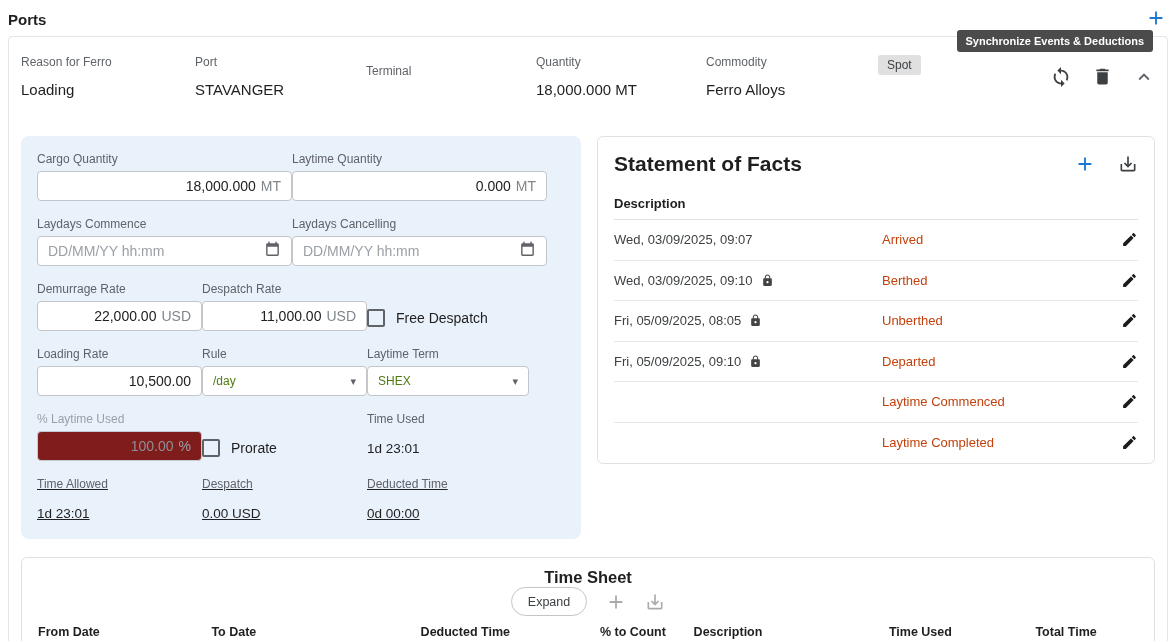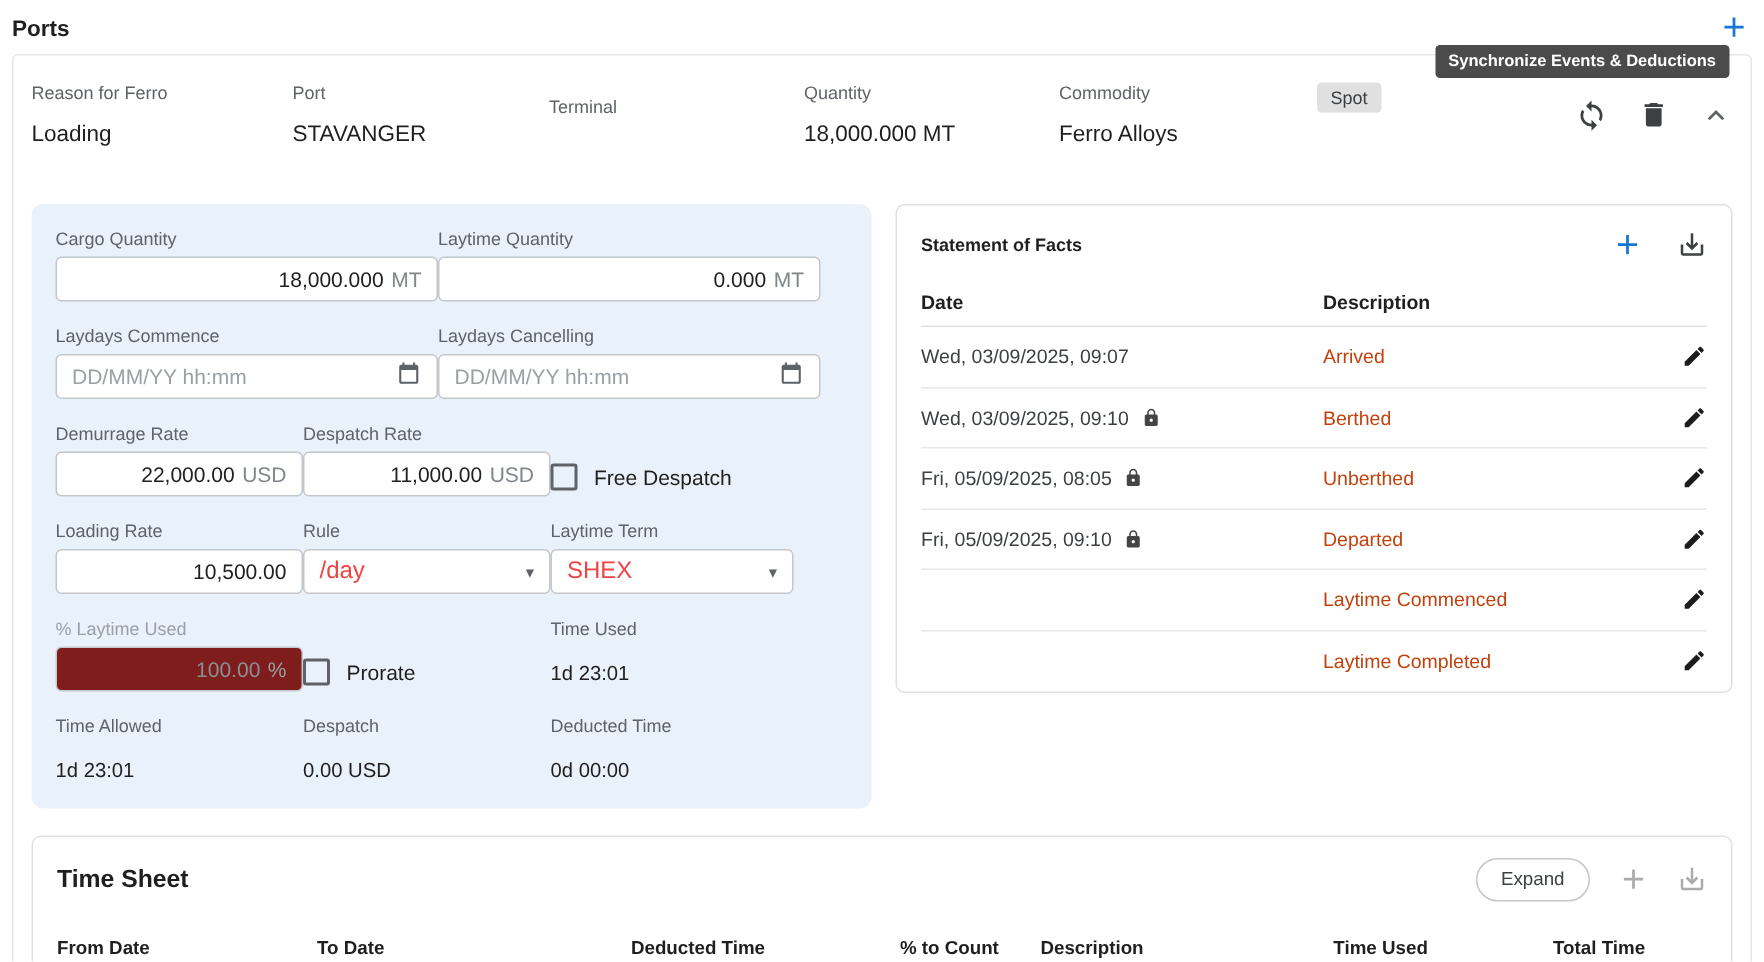--- a/index.html
+++ b/index.html
@@ -40,64 +40,64 @@
   .icon-btn.muted { color: #5f6368; }
   .icon-btn.disabled { color: #ababab; cursor: default; }
   .icon-btn svg { display: block; }
 
   
   .content-row { display: flex; gap: 16px; align-items: flex-start; margin-bottom: 18px; }
 
   
   .laytime-panel { width: 560px; background: #e9f1fb; border-radius: 8px; padding: 16px 16px 18px; }
   .f-row { display: flex; gap: 0; margin-bottom: 16px; }
-  .f-row:last-child { margin-bottom: 0; }
+  .f-row:last-child { margin-bottom: 0; text-decoration: underline; }
   .field { display: flex; flex-direction: column; }
   .w255 { width: 255px; } .w165 { width: 165px; } .w162 { width: 162px; }
   .f-label { font-size: 12px; color: #5f6368; margin-bottom: 5px; }
   .f-label.dim { color: #9aa0a6; }
   .f-input {
     display: flex; align-items: center; height: 30px; background: #fff;
     border: 1px solid #c3c7cb; border-radius: 4px; padding: 0 10px;
   }
   .f-input input { border: none; outline: none; background: transparent; width: 100%; font-size: 14px; color: #202124; font-family: inherit; }
   .f-input input.num { text-align: right; }
   .f-input input::placeholder { color: #9aa0a6; }
   .f-input .unit { color: #80868b; font-size: 14px; margin-left: 5px; flex: none; }
   .f-input.disabled { background: #7f1d1d; border-color: #c6cace; }
   .f-input.disabled input { color: #8b9096; }
   .f-input.disabled .unit { color: #9aa0a6; }
   .f-select { justify-content: space-between; cursor: pointer; }
-  .f-select .sel-value { font-size: 16px; color: #ef4444; }
+  .f-select .sel-value { font-size: 12px; color: #4d7c0f; }
   .f-select .caret { color: #5f6368; font-size: 11px; }
   .cal-btn { color: #5f6368; flex: none; margin-left: 6px; }
 
   .check-field { display: flex; align-items: center; gap: 11px; margin-top: 23px; cursor: pointer; }
   .checkbox { width: 18px; height: 18px; border: 2px solid #5f6368; border-radius: 2px; background: transparent; flex: none; }
   .check-label { font-size: 14px; color: #1f1f1f; }
 
   .static-field .s-value { font-size: 13.5px; color: #1f1f1f; margin-top: 10px; }
 
   
   .sof-card { flex: 1; border: 1px solid #e0e0e0; border-radius: 6px; padding: 0 16px; background: #fff; }
   .sof-head { display: flex; align-items: center; justify-content: space-between; padding: 15px 0 11px; }
-  .sof-title { font-size: 12px; font-weight: 700; color: #1f1f1f; }
+  .sof-title { font-size: 21px; font-weight: 700; color: #1f1f1f; }
   .sof-head-actions { display: flex; align-items: center; gap: 22px; }
   .sof-cols { display: flex; align-items: center; height: 33px; border-bottom: 1px solid #e0e0e0; font-size: 13px; font-weight: 700; color: #1f1f1f; }
   .sof-col-date { width: 268px; }
   .sof-row { display: flex; align-items: center; height: 40.5px; border-bottom: 1px solid #e8e8e8; }
   .sof-row:last-child { border-bottom: none; }
   .sof-date { width: 268px; display: flex; align-items: center; gap: 8px; font-size: 13px; color: #3c4043; }
   .sof-desc { flex: 1; font-size: 13px; color: #c2410c; }
   .lock { color: #444; display: flex; align-items: center; }
   .pencil { color: #1c1c1c; margin-left: auto; }
 
   
   .ts-card { border: 1px solid #e0e0e0; border-radius: 6px; padding: 10px 16px 14px; background: #fff; }
-  .ts-head { display: flex; align-items: center; justify-content: space-between; height: 36px; }
+  .ts-head { display: flex; align-items: center; justify-content: space-between; height: 36px; flex-direction: column; }
   .ts-title { font-size: 16.5px; font-weight: 700; color: #1f1f1f; }
   .ts-head-actions { display: flex; align-items: center; gap: 18px; }
   .expand-btn { border: 1px solid #c2c6c5; border-radius: 15px; height: 29px; padding: 0 16px; font-size: 12.5px; color: #3c4043; background: #fff; }
   .ts-cols { display: flex; align-items: center; margin-top: 21px; font-size: 12.5px; font-weight: 700; color: #1f1f1f; }
   .ts-c1 { width: 174px; } .ts-c2 { width: 210px; } .ts-c3 { width: 180px; } .ts-c4 { width: 94px; }
   .ts-c5 { width: 196px; } .ts-c6 { width: 147px; } .ts-c7 { width: 103px; }
 </style>
 </head>
 <body>
 
@@ -308,21 +308,20 @@
             <button class="icon-btn">
               <span>
                 <svg width="20" height="20" viewBox="0 0 24 24" fill="currentColor">
                     <path d="M19 12v7H5v-7H3v7c0 1.1.9 2 2 2h14c1.1 0 2-.9 2-2v-7h-2zm-6 .67 2.59-2.58L17 11.5l-5 5-5-5 1.41-1.41L11 12.67V3h2v9.67z"></path>
                   </svg>
               </span>
             </button>
           </div>
         </div>
         <div class="sof-cols">
-          <div class="sof-col-date">Date</div>
           <div>Description</div>
         </div>
 
         <div class="sof-row">
           <div class="sof-date">
             <span>Wed, 03/09/2025, 09:07</span>
 
           </div>
           <div class="sof-desc">Arrived</div>
           <button class="icon-btn pencil">

